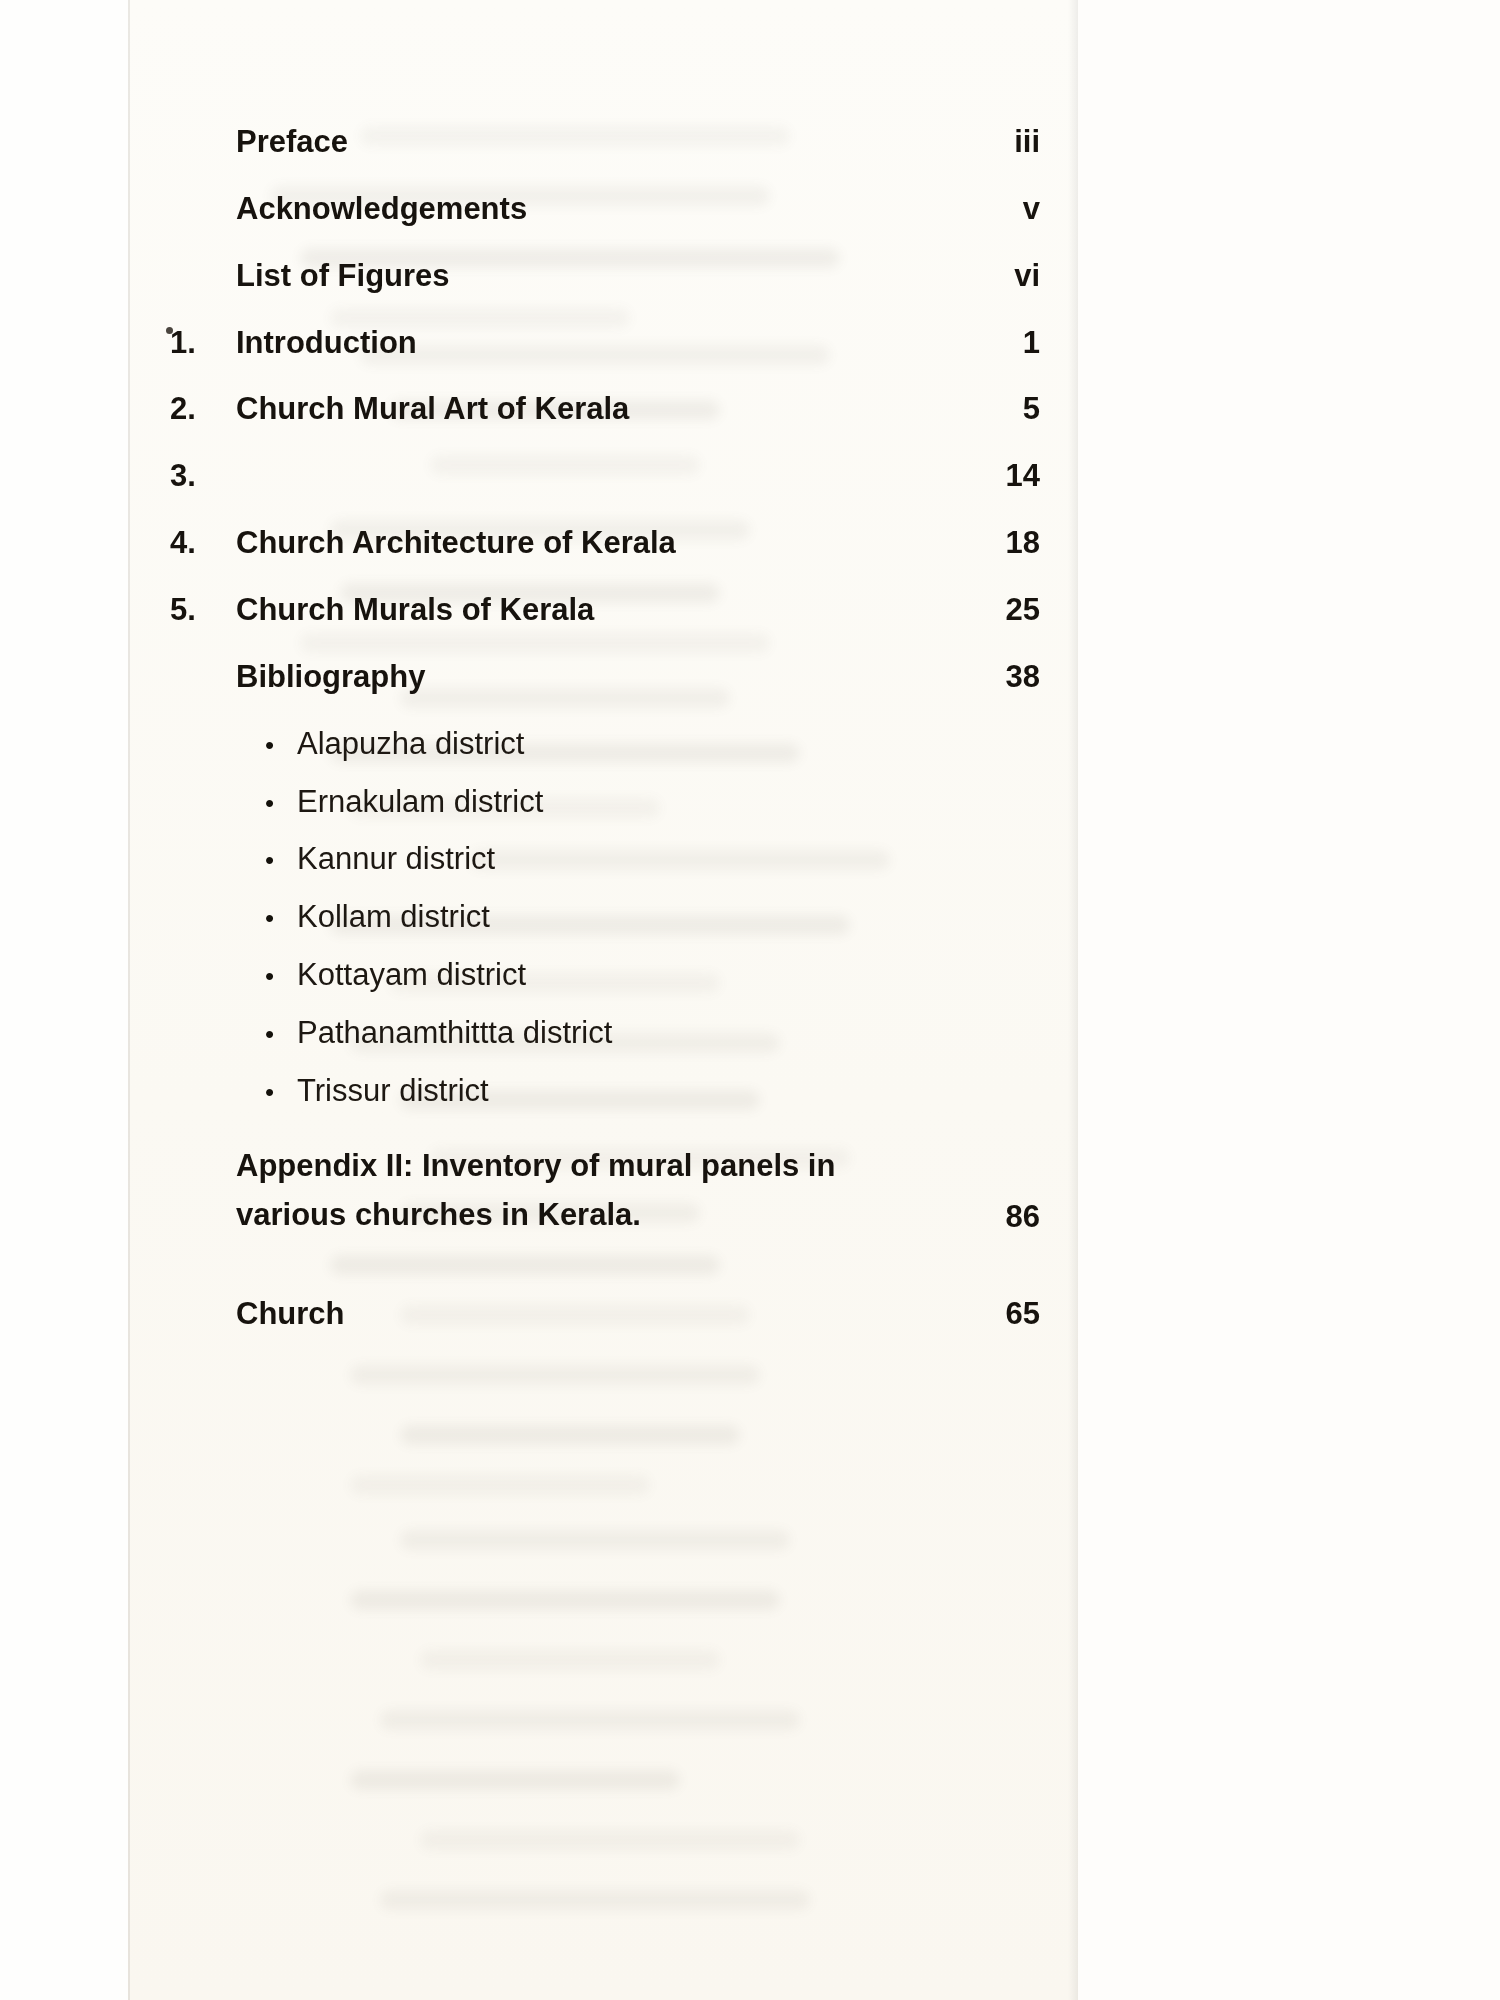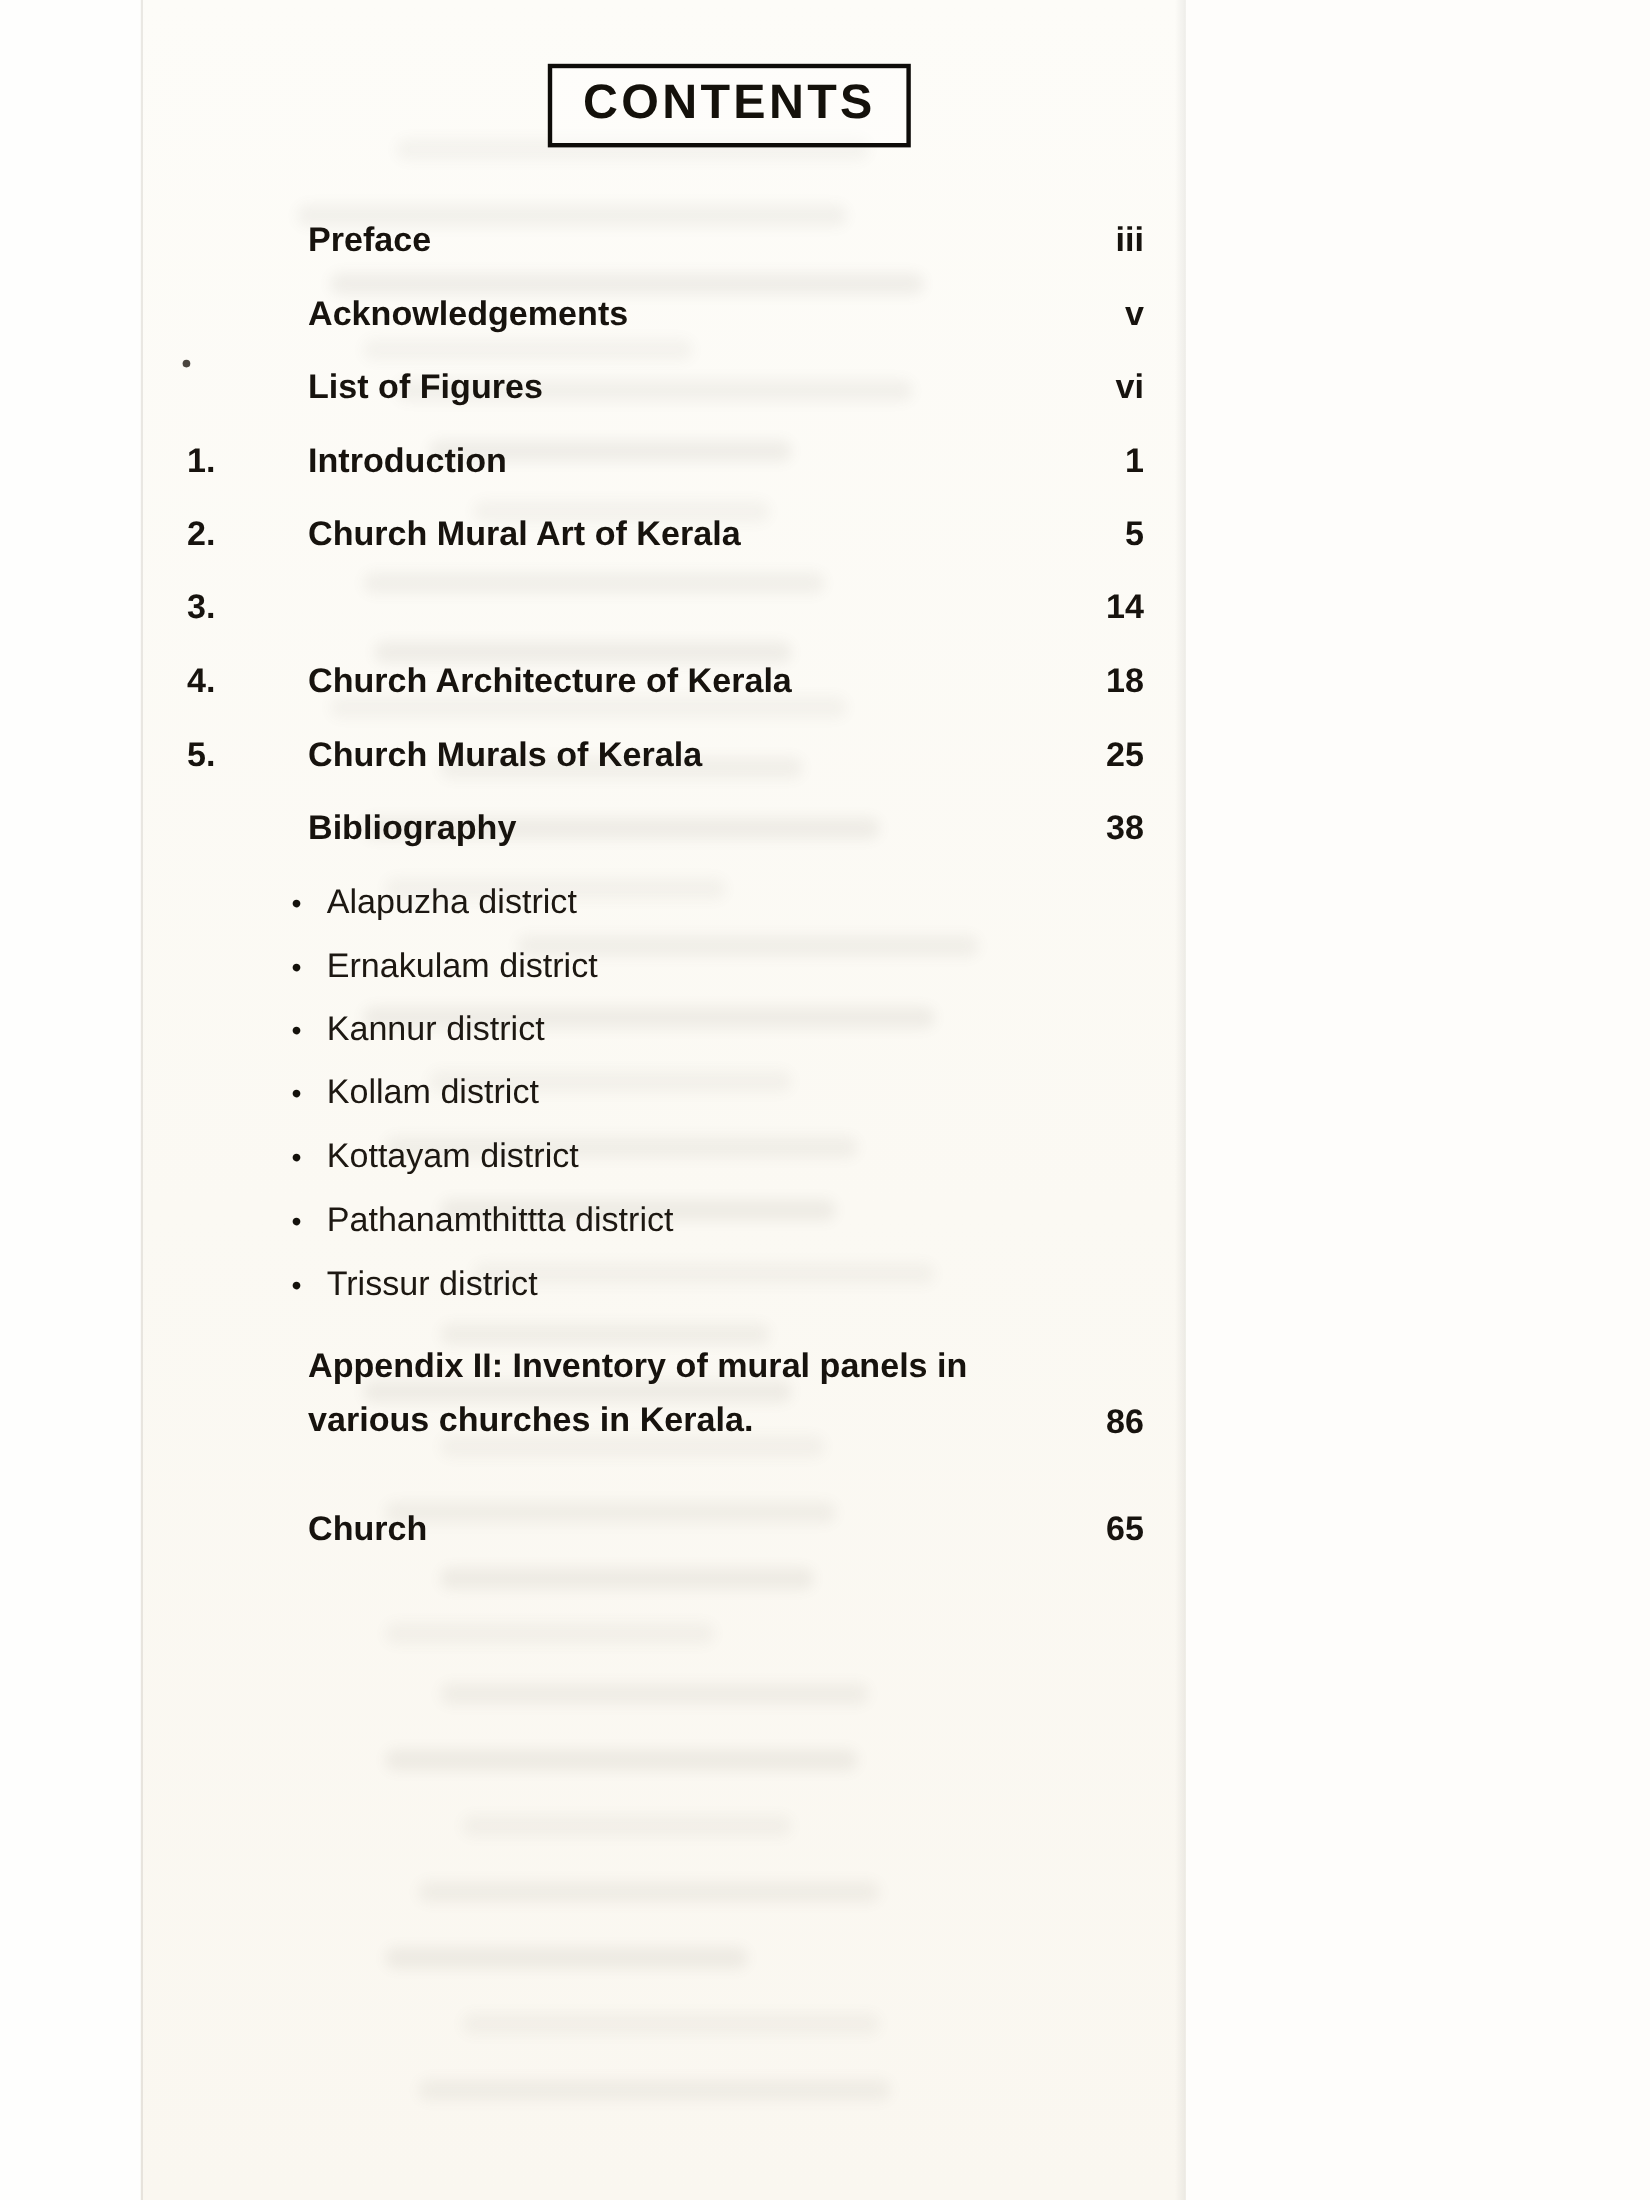--- a/index.html
+++ b/index.html
@@ -65,21 +65,20 @@
   }
   .rows { margin-top: 68px; }
   .row {
     display: flex;
     align-items: baseline;
     font-size: 31px;
     font-weight: 700;
     line-height: 1.06;
     margin-bottom: 34px;
     color: #17130e;
-    gap: 44px;
   }
   .row .num { width: 66px; flex: none; }
   .row .label { flex: 0 1 auto; }
   .row .pg { margin-left: auto; flex: none; }
   .gap-md { margin-top: 22px; }
   .gap-sm { margin-top: 10px; }
   .gap-lg { }
   .gap-xl { margin-top: 58px; }
   .row.multi { align-items: flex-end; }
   .row.multi .label .line { display: block; line-height: 1.58; }
@@ -148,23 +147,20 @@
       <div class="ghost" style="left: 380px; top: 1710px; width: 420px; opacity: 0.07;"></div>
       <div class="ghost" style="left: 350px; top: 1770px; width: 330px; opacity: 0.085;"></div>
       <div class="ghost" style="left: 420px; top: 1830px; width: 380px; opacity: 0.055;"></div>
       <div class="ghost" style="left: 380px; top: 1890px; width: 430px; opacity: 0.07;"></div>
     </div>
 
   <div class="ink-speck"></div>
 
   <div class="toc">
 
-    <div class="title-box">
-      <span class="title-text">CONTENTS</span>
-    </div>
 
     <div class="rows">
 
       <div class="row">
         <span class="num"></span>
         <span class="label">Preface</span>
         <span class="pg">iii</span>
       </div>
       <div class="row">
         <span class="num"></span>

